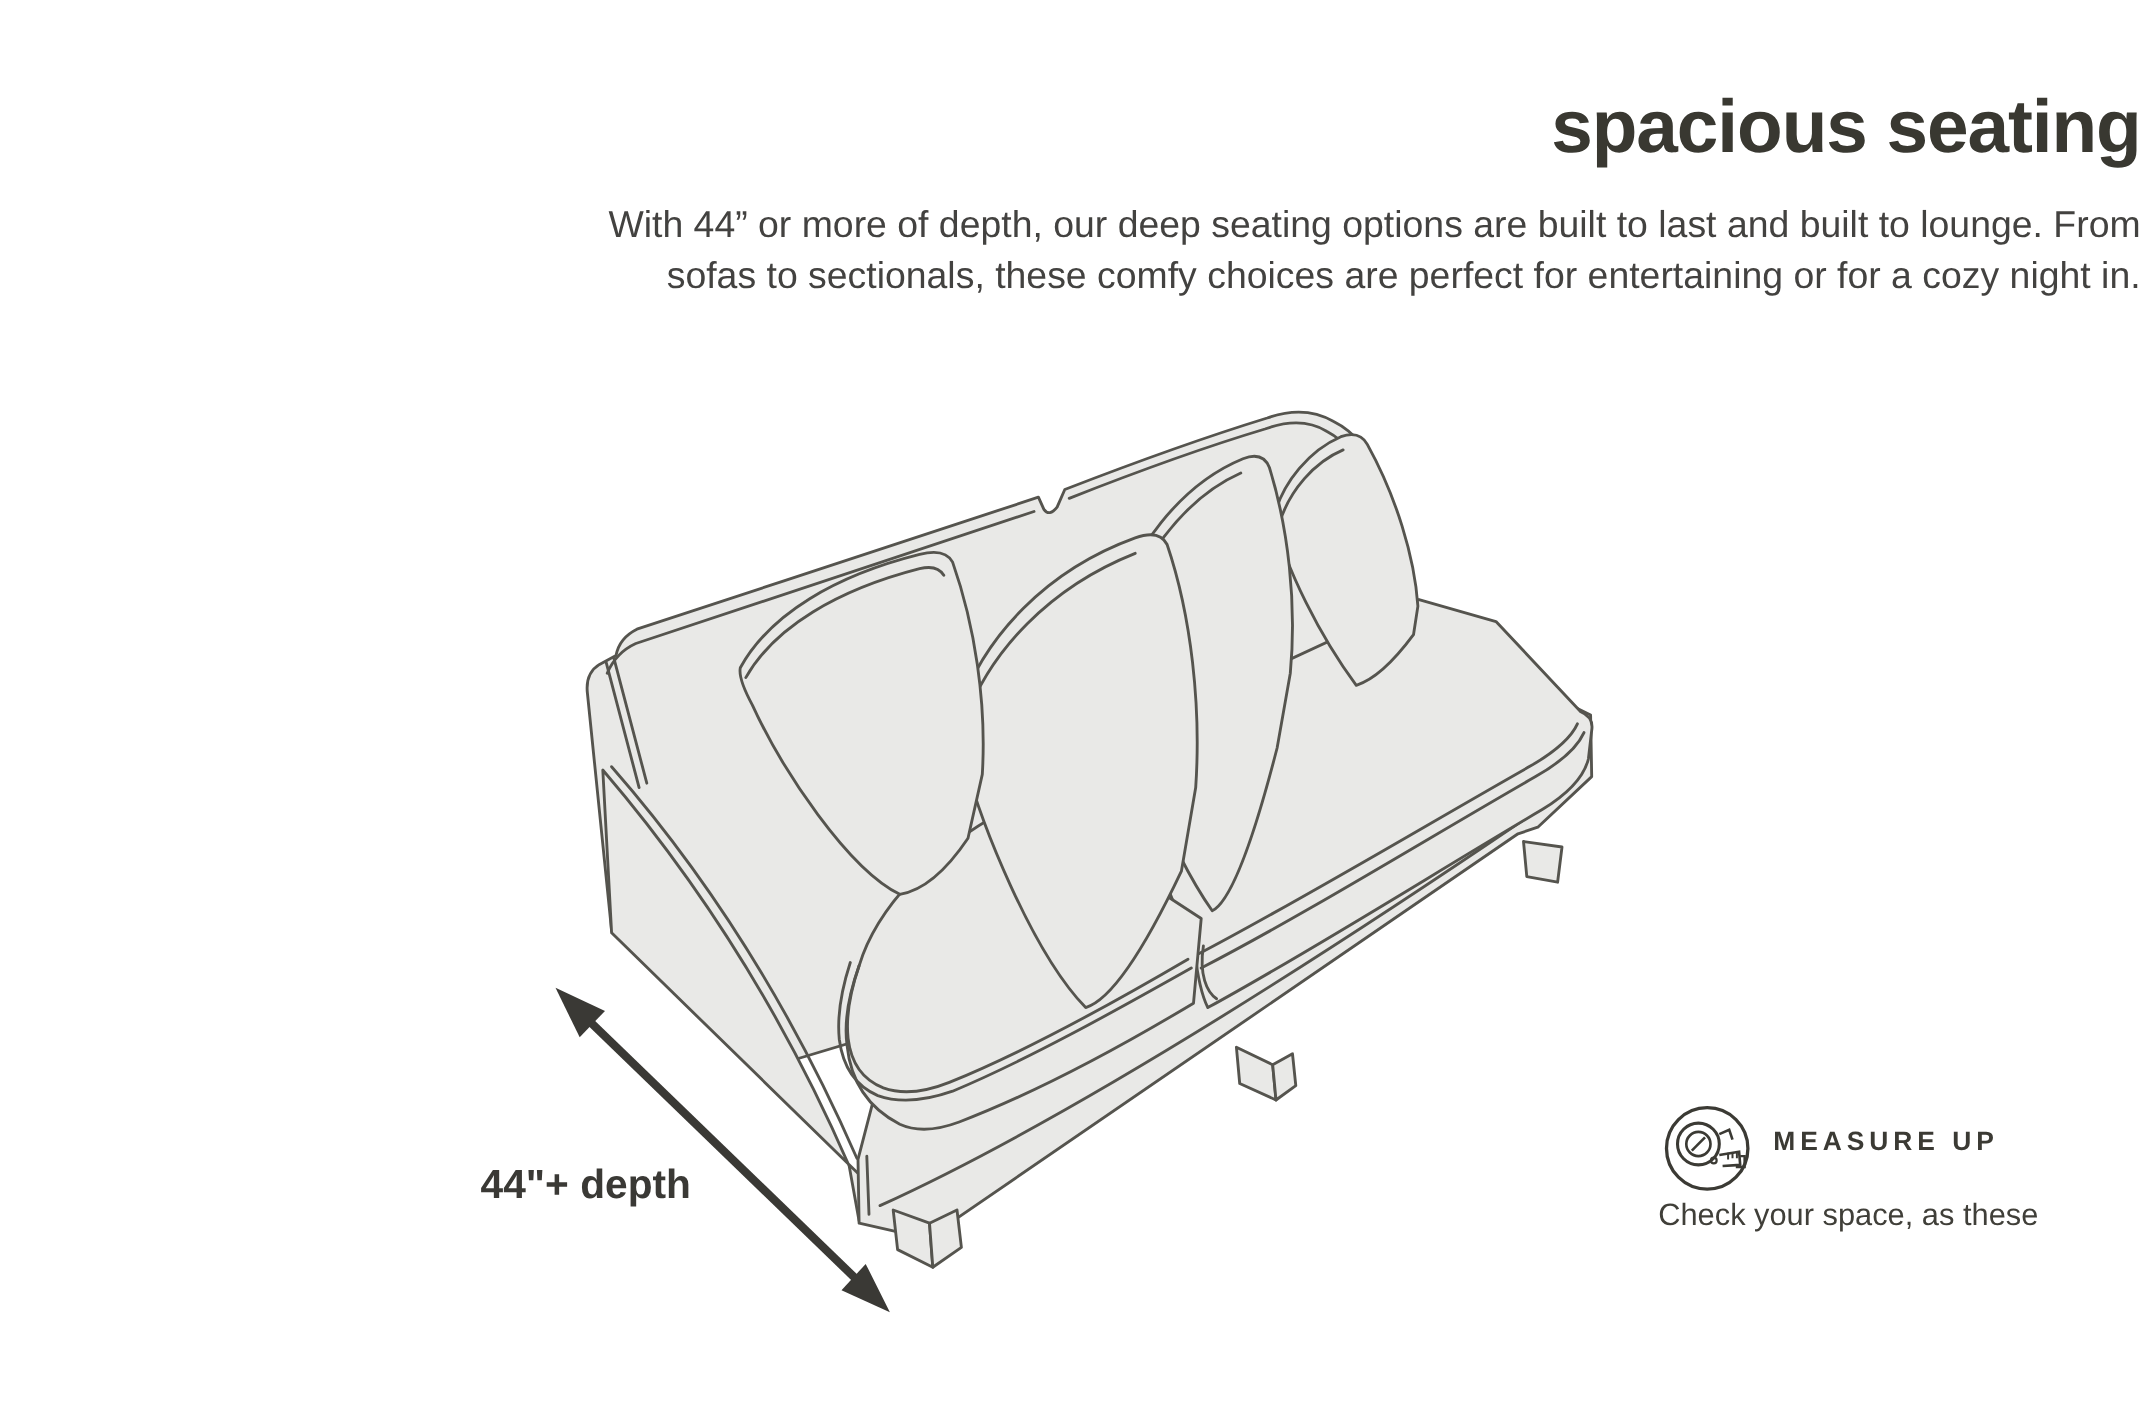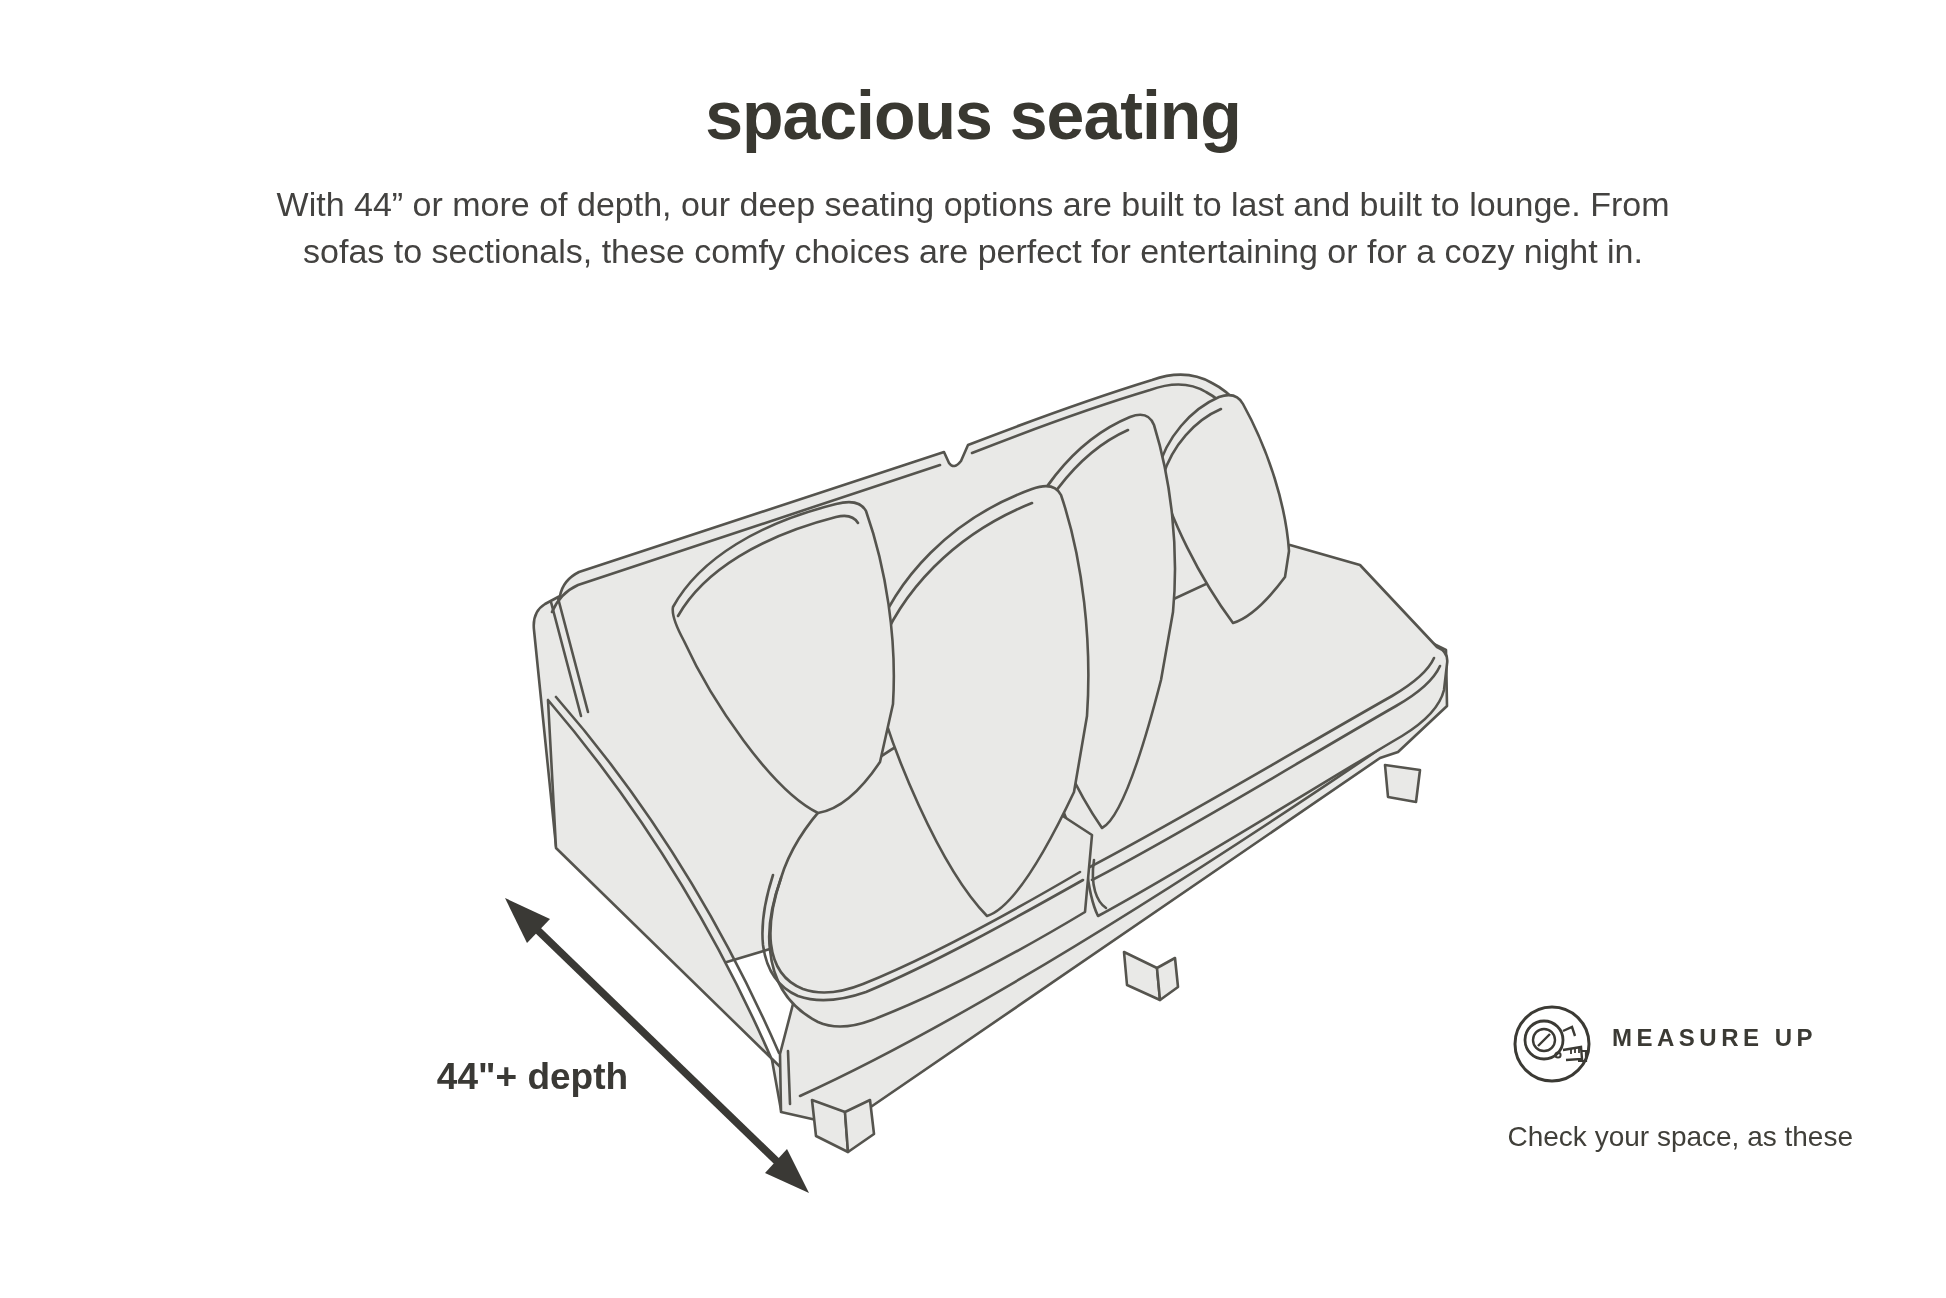--- a/index.html
+++ b/index.html
@@ -2,45 +2,45 @@
 <html><head>
 <meta charset="utf-8">
 <style>
   html,body { margin:0; padding:0; background:#fff; }
   .canvas {
     position:relative; width:1946px; height:1298px; background:#ffffff;
     font-family:"Liberation Sans", sans-serif; overflow:hidden;
   }
   .page-title {
     position:absolute; left:0; right:0; top:76px; margin:0;
-    text-align:center; font-size:68px; font-weight:700; letter-spacing:-1px;
+    text-align:right; font-size:68px; font-weight:700; letter-spacing:-1px;
     color:#393831;
   }
   .desc {
-    position:absolute; left:0; right:0; top:181px; text-align:center;
+    position:absolute; left:0; right:0; top:181px; text-align:right;
     font-size:34px; line-height:47px; color:#434240; font-weight:400;
   }
   .svg-layer { position:absolute; left:0; top:0; width:1946px; height:1298px; }
   .sofa path { stroke:currentColor; stroke-width:2.6; stroke-linejoin:round; }
   .sofa .ln { fill:none !important; stroke-linecap:round; }
   .arrow-line { stroke:currentColor; stroke-width:7.5; fill:none; }
   .arrow-head { stroke:none; }
   .mu-icon circle, .mu-icon path { fill:none; stroke:currentColor; }
   .dim-label {
     position:absolute; left:380px; top:1056px; width:305px; text-align:center;
     font-size:37px; font-weight:700; color:#3a3935;
   }
   .mu-heading {
     position:absolute; left:1612px; top:1024px;
     font-size:24px; font-weight:700; letter-spacing:4.5px; color:#3b3a34;
     white-space:nowrap;
   }
   .mu-note {
     position:absolute; left:1393px; top:1088px; width:460px; text-align:right;
-    font-size:28px; line-height:33px; color:#403f39;margin-top:32px;
+    font-size:28px; line-height:33px; color:#403f39;
   }
 </style>
 </head>
 <body>
 
 <div class="canvas">
 
   <h1 class="page-title">spacious seating</h1>
 
   <div class="desc">

